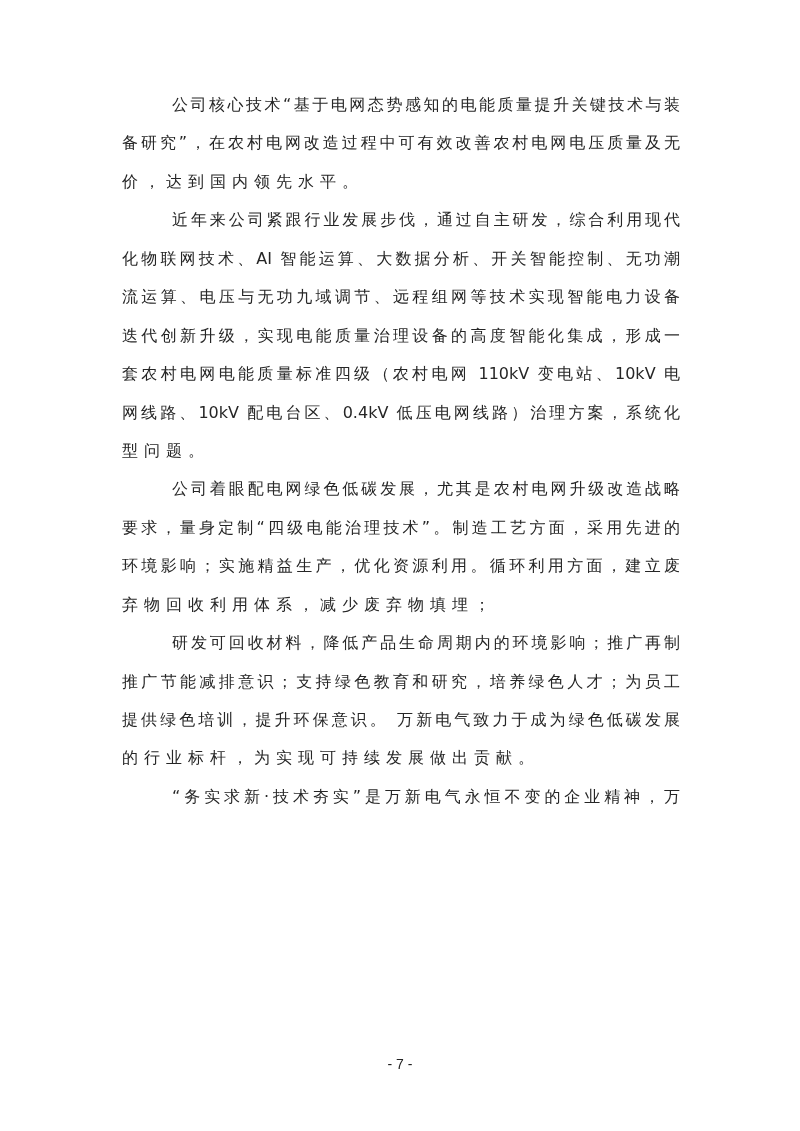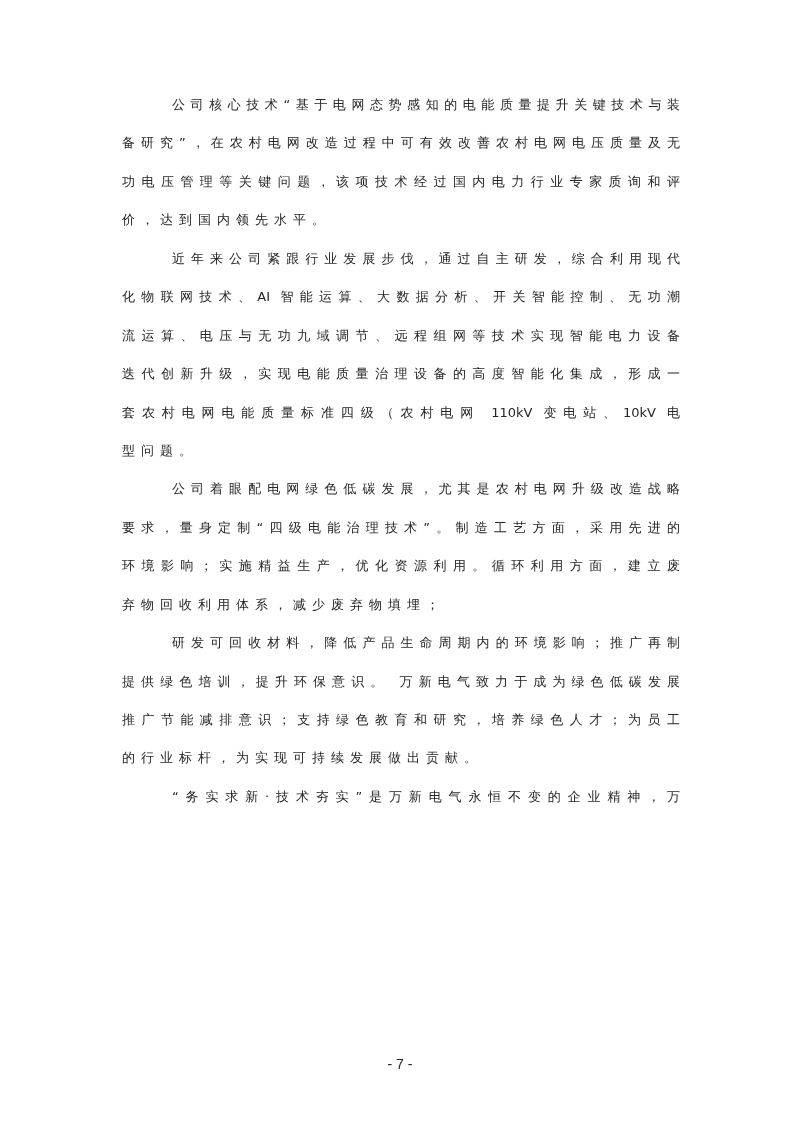--- a/index.html
+++ b/index.html
@@ -17,21 +17,21 @@
     }
     .page {
       position: absolute;
       left: 122px;
       top: 86px;
       width: 558px;
     }
     .line {
       height: 38.45px;
       line-height: 38.45px;
-      font-size: 13px;
+      font-size: 16px;
       white-space: nowrap;
       text-align: justify;
       text-align-last: justify;
       letter-spacing: 0px;
     }
     .line.last {
       text-align-last: left;
       letter-spacing: 6px;
     }
     .line.indent {
@@ -49,44 +49,44 @@
     }
   </style>
 </head>
 <body>
 
 <div class="page">
 
   <div class="paragraph">
     <div class="line indent">公司核心技术“基于电网态势感知的电能质量提升关键技术与装</div>
     <div class="line">备研究”，在农村电网改造过程中可有效改善农村电网电压质量及无</div>
-    <div class="line">功电压管理等关键问题，该项技术经过国内电力行业专家质询和评</div>
     <div class="line last">价，达到国内领先水平。</div>
   </div>
 
   <div class="paragraph">
     <div class="line indent">近年来公司紧跟行业发展步伐，通过自主研发，综合利用现代</div>
     <div class="line">化物联网技术、AI 智能运算、大数据分析、开关智能控制、无功潮</div>
     <div class="line">流运算、电压与无功九域调节、远程组网等技术实现智能电力设备</div>
     <div class="line">迭代创新升级，实现电能质量治理设备的高度智能化集成，形成一</div>
     <div class="line">套农村电网电能质量标准四级（农村电网 110kV 变电站、10kV 电</div>
+    <div class="line">网线路、10kV 配电台区、0.4kV 低压电网线路）治理方案，系统化</div>
     <div class="line last">型问题。</div>
   </div>
 
   <div class="paragraph">
     <div class="line indent">公司着眼配电网绿色低碳发展，尤其是农村电网升级改造战略</div>
     <div class="line">要求，量身定制“四级电能治理技术”。制造工艺方面，采用先进的</div>
     <div class="line">环境影响；实施精益生产，优化资源利用。循环利用方面，建立废</div>
     <div class="line last">弃物回收利用体系，减少废弃物填埋；</div>
   </div>
 
   <div class="paragraph">
     <div class="line indent">研发可回收材料，降低产品生命周期内的环境影响；推广再制</div>
+    <div class="line">推广节能减排意识；支持绿色教育和研究，培养绿色人才；为员工</div>
     <div class="line">提供绿色培训，提升环保意识。 万新电气致力于成为绿色低碳发展</div>
-    <div class="line">推广节能减排意识；支持绿色教育和研究，培养绿色人才；为员工</div>
     <div class="line last">的行业标杆，为实现可持续发展做出贡献。</div>
   </div>
 
   <div class="paragraph">
     <div class="line indent">“务实求新·技术夯实”是万新电气永恒不变的企业精神，万</div>
   </div>
 
 </div>
 
 <div class="page-number">- 7 -</div>

